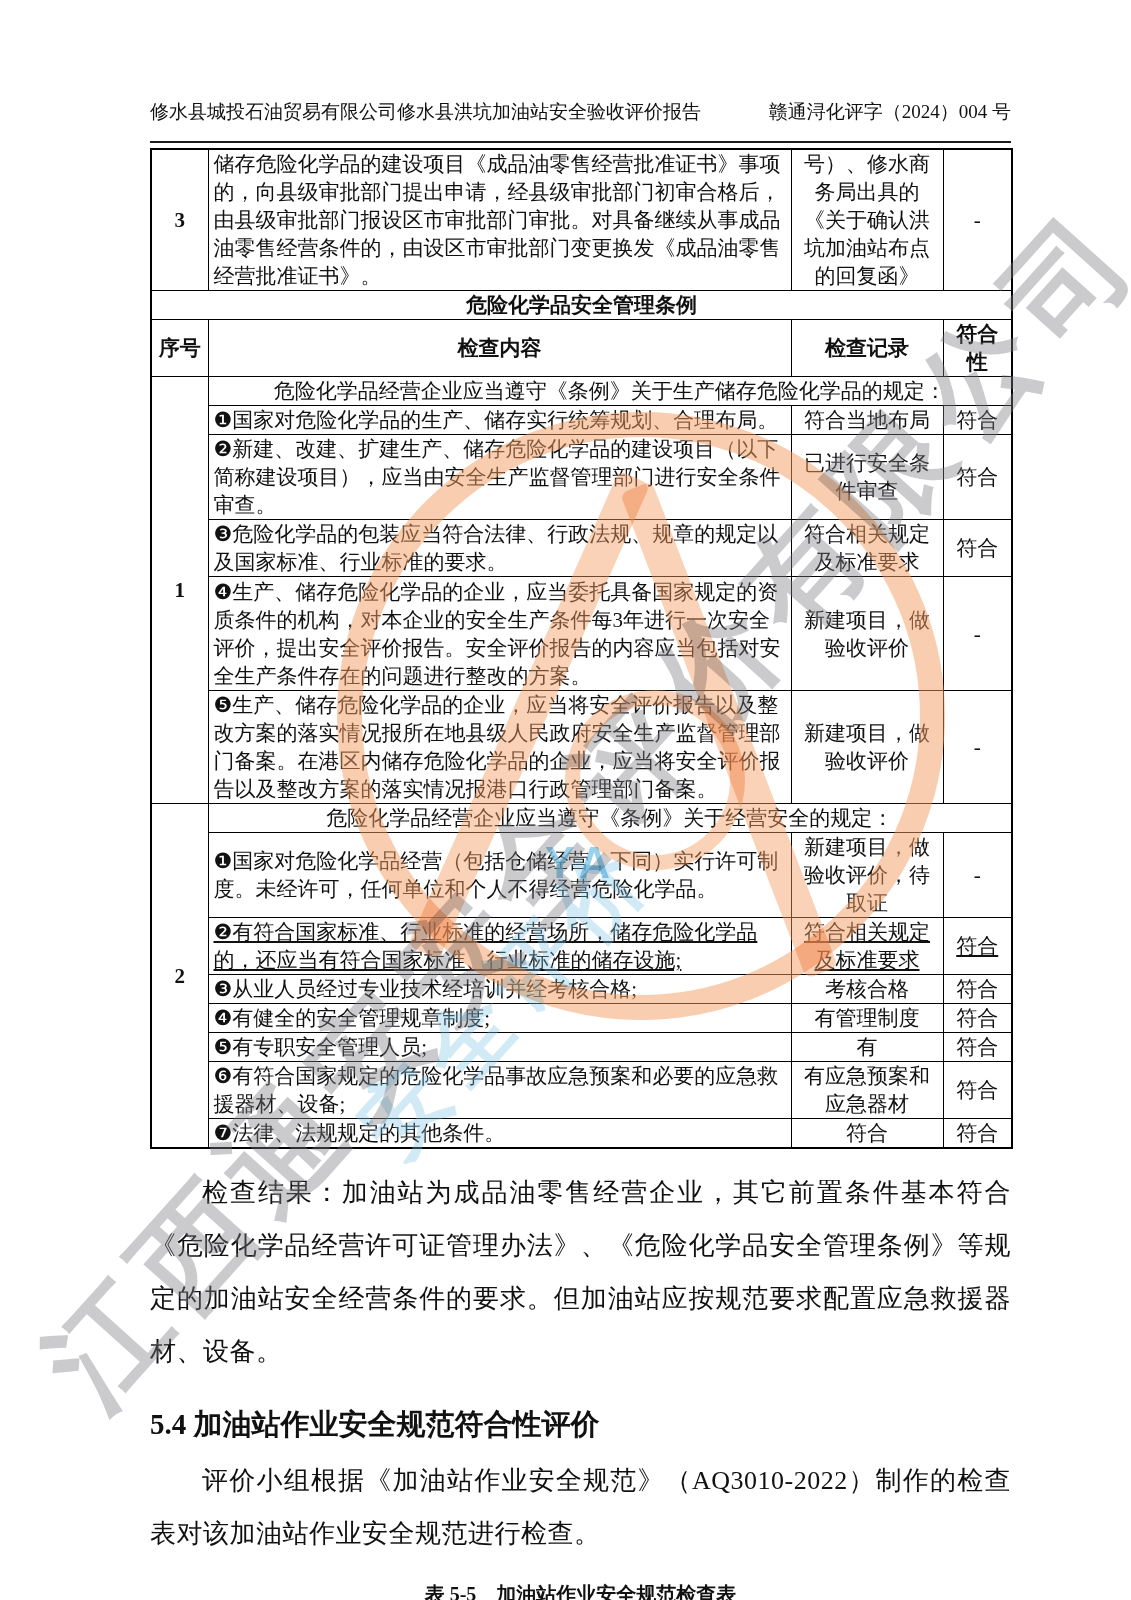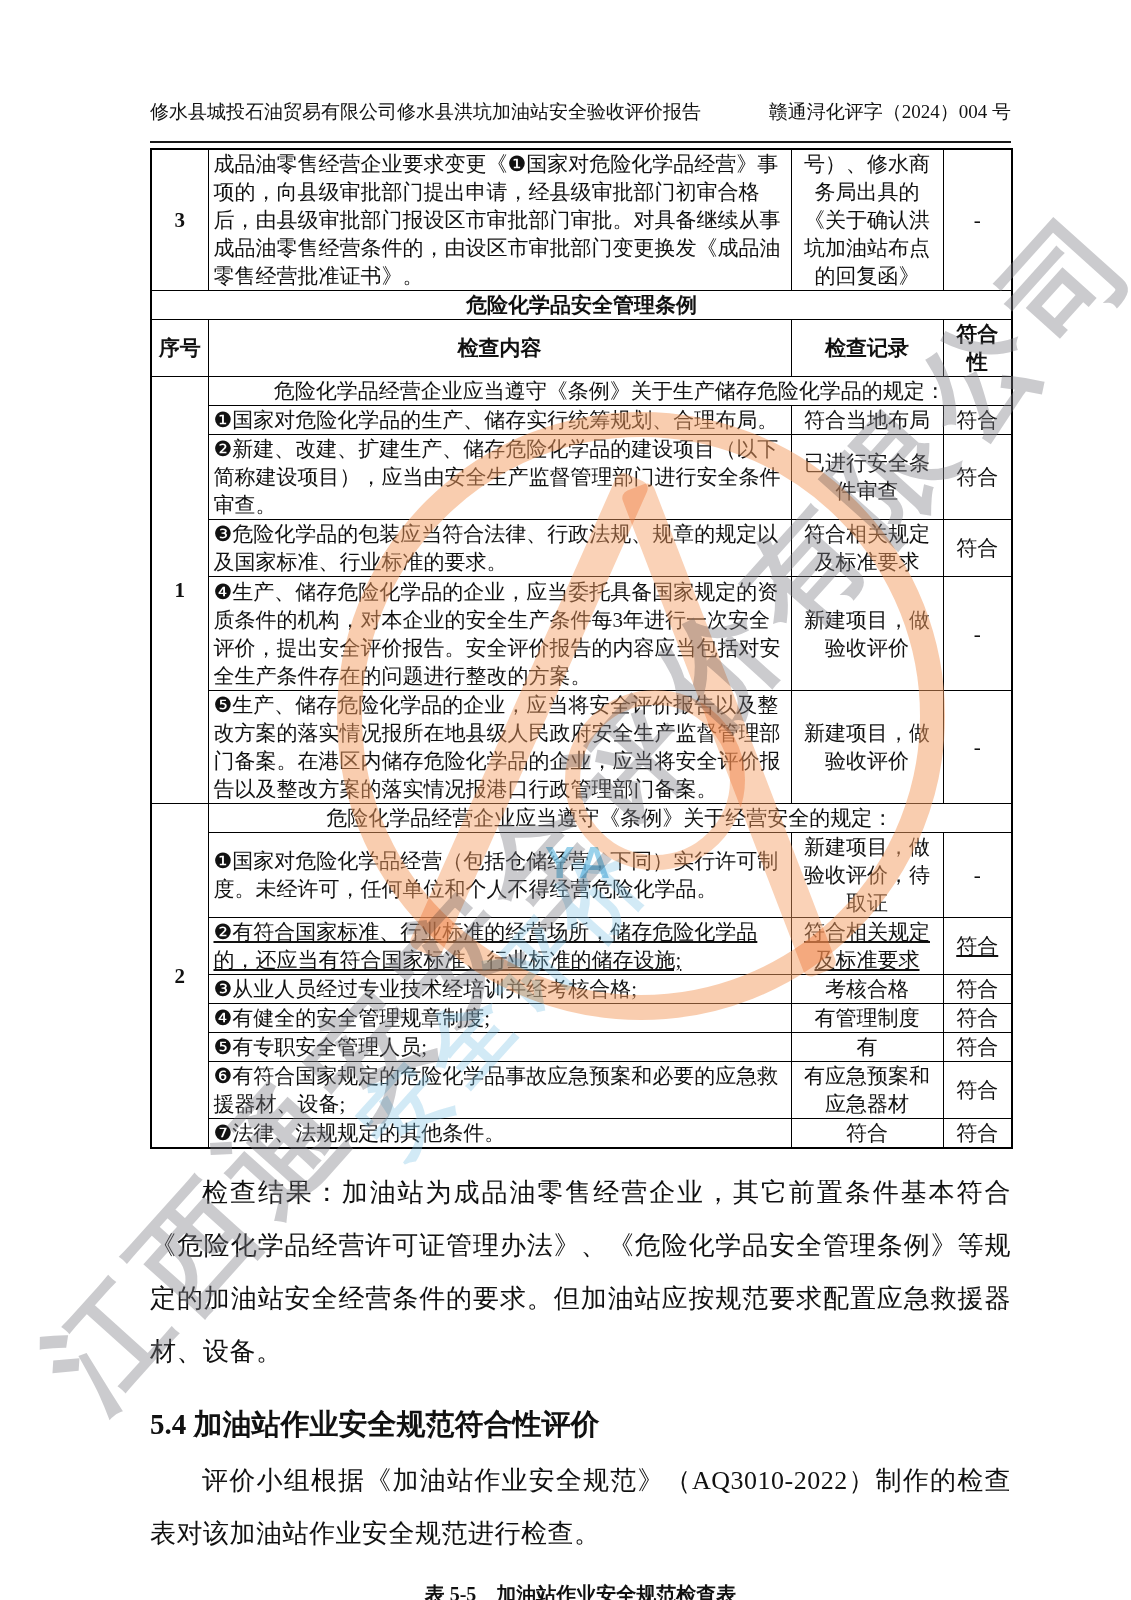--- a/index.html
+++ b/index.html
@@ -100,21 +100,21 @@
     <table class="tbl">
       <colgroup>
           <col style="width:57px">
           <col style="width:583px">
           <col style="width:152px">
           <col style="width:69px">
         </colgroup>
       <tbody>
         <tr style="height:108px;">
           <td class="seq">3</td>
-          <td class="cnt">成品油零售经营企业要求变更《❶国家对危险化学品经营》事项的，向县级审批部门提出申请，经县级审批部门初审合格后，由县级审批部门报设区市审批部门审批。对具备继续从事成品油零售经营条件的，由设区市审批部门变更换发《成品油零售经营批准证书》。</td>
+          <td class="cnt">储存危险化学品的建设项目《成品油零售经营批准证书》事项的，向县级审批部门提出申请，经县级审批部门初审合格后，由县级审批部门报设区市审批部门审批。对具备继续从事成品油零售经营条件的，由设区市审批部门变更换发《成品油零售经营批准证书》。</td>
           <td class="ctr">号）、修水商务局出具的《关于确认洪坑加油站布点的回复函》</td>
           <td class="ctr">-</td>
         </tr>
         <tr style="height:28px;">
           <td class="sect" colspan="4">危险化学品安全管理条例</td>
         </tr>
         <tr style="height:28px;">
           <td class="hdr">序号</td>
           <td class="hdr">检查内容</td>
           <td class="hdr">检查记录</td>

